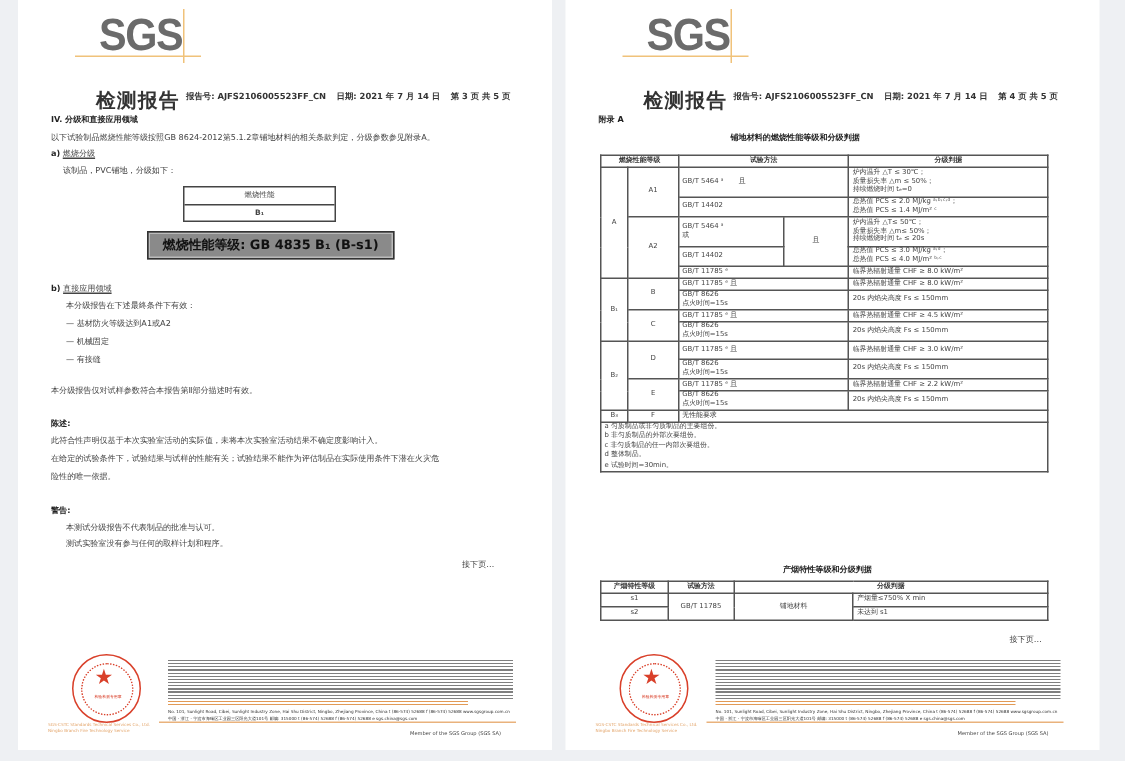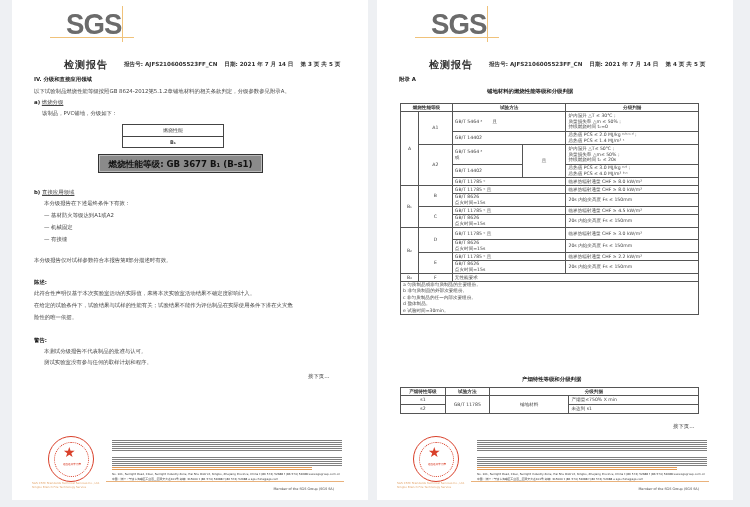--- a/index.html
+++ b/index.html
@@ -10,21 +10,21 @@
   #page1 { left: 12px; }
   #page2 { left: 377px; }
 
   
   .logo { position: absolute; top: 6px; left: 50px; width: 80px; height: 34px; }
   .logo .txt { position: absolute; left: 4px; top: 1px; font-family: "Liberation Sans", sans-serif; font-weight: bold; font-size: 30px; letter-spacing: -1px; color: #6b6b6b; transform: scaleX(0.92); transform-origin: left top; }
   .logo .hline { position: absolute; left: -12px; top: 31px; width: 84px; height: 1px; background: #f0c27a; }
   .logo .vline { position: absolute; left: 60px; top: 0; width: 1px; height: 36px; background: #f0c27a; }
 
   .hdr { position: absolute; top: 58px; left: 0; width: 356px; height: 14px; }
-  .hdr .title { position: absolute; left: 52px; top: 0; font-size: 10px; font-weight: bold; color: #333; letter-spacing: 1px; }
+  .hdr .title { position: absolute; left: 52px; top: 0; font-size: 13px; font-weight: bold; color: #333; letter-spacing: 1px; }
   .hdr .meta { position: absolute; left: 112px; top: 3px; font-size: 5.6px; font-weight: bold; color: #333; white-space: nowrap; }
   .hdr .meta span { margin-right: 5px; }
 
   .t { position: absolute; font-size: 5.4px; color: #444; white-space: nowrap; }
   .b { font-weight: bold; color: #222; }
   .u { text-decoration: underline; }
 
   .cls-box { position: absolute; left: 110px; top: 124px; width: 102px; border: 1px solid #444; }
   .cls-box div { height: 11px; font-size: 5px; text-align: center; line-height: 11px; color: #444; }
   .cls-box div + div { border-top: 1px solid #444; font-weight: bold; }
@@ -75,21 +75,21 @@
   <div class="t" style="left:22px;top:99px;">
     <span class="b">a)</span>
     <span class="u">燃烧分级</span>
   </div>
   <div class="t" style="left:30px;top:110px;">该制品，PVC铺地，分级如下：</div>
 
   <div class="cls-box">
     <div>燃烧性能</div>
     <div>B₁</div>
   </div>
-  <div class="banner">燃烧性能等级: GB 3677 B₁ (B-s1)</div>
+  <div class="banner">燃烧性能等级: GB 4835 B₁ (B-s1)</div>
 
   <div class="t" style="left:22px;top:189px;">
     <span class="b">b)</span>
     <span class="u">直接应用领域</span>
   </div>
   <div class="t" style="left:32px;top:200px;">本分级报告在下述最终条件下有效：</div>
   <div class="t" style="left:32px;top:212px;">— 基材防火等级达到A1或A2</div>
   <div class="t" style="left:32px;top:224px;">— 机械固定</div>
   <div class="t" style="left:32px;top:236px;">— 有接缝</div>
   <div class="t" style="left:22px;top:257px;">本分级报告仅对试样参数符合本报告第Ⅱ部分描述时有效。</div>

